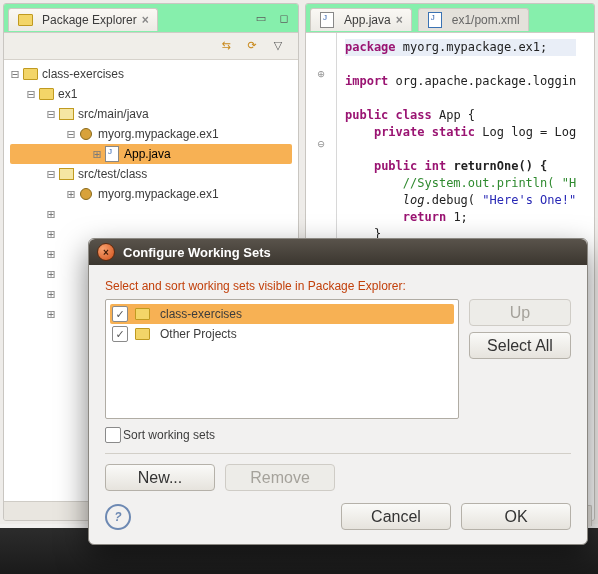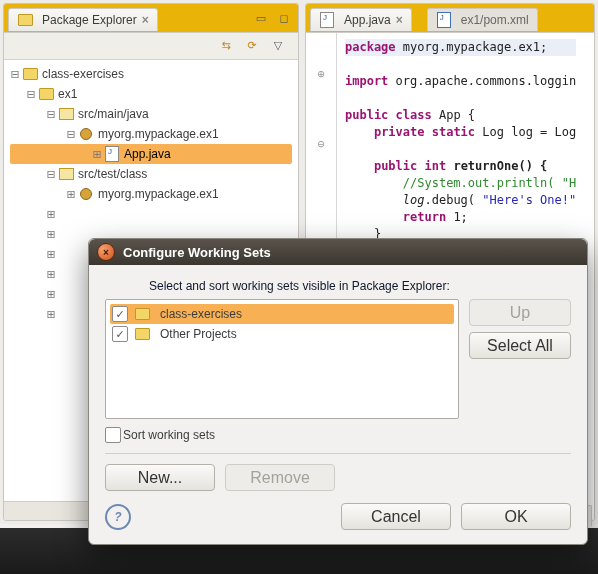--- a/index.html
+++ b/index.html
@@ -29,24 +29,24 @@
   display: flex;
   flex-direction: column;
   overflow: hidden;
 }
 .left { width: 294px; }
 .right { flex: 1; }
 .tab-row {
   display: flex;
   align-items: center;
   height: 26px;
-  background: #eab308;
+  background: #86efac;
   border-bottom: 1px solid #cfccc6;
   padding: 2px 4px 0 4px;
-  gap: 15px;
+  gap: 6px;
 }
 .tab {
   display: flex;
   align-items: center;
   gap: 5px;
   padding: 3px 8px;
   border: 1px solid #cdc9c2;
   border-bottom: none;
   border-radius: 3px 3px 0 0;
   background: linear-gradient(#faf8f4,#eceae5);
@@ -174,21 +174,21 @@
   font-size:13px;
 }
 .tb-close {
   width:16px;height:16px;border-radius:50%;
   background:radial-gradient(circle at 30% 30%, #f7a06e, #d1521c);
   border:1px solid #5a2a10;
   display:flex;align-items:center;justify-content:center;
   color:#3a1805; font-size:10px; font-weight:bold;
 }
 .d-body { padding:14px 16px 12px; }
-.d-label { margin-bottom:6px; font-size:12px; color:#0f172a;margin-left:44px;}
+.d-label { margin-bottom:6px; font-size:12px; color:#c2410c;}
 .d-mid {
   display:flex; gap:10px;
 }
 .ws-list {
   flex:1;
   height:110px;
   background:#fff;
   border:1px solid #b0aca4;
   border-radius:2px;
   padding:4px;
@@ -349,21 +349,21 @@
           <div>&nbsp;</div>
         <div class="code-sym">⊕</div>
         <div>&nbsp;</div>
           <div>&nbsp;</div>
           <div>&nbsp;</div>
           <div>&nbsp;</div>
         <div class="code-sym">⊖</div>
       </div>
       <div class="code"><span class="hl-line"><span class="kw">package</span><span> myorg.mypackage.ex1;</span></span>
 
-<span class="kw">import</span><span> org.apache.commons.loggin</span>
+<span class="kw">import</span><span> org.apache.package.loggin</span>
 
 <span class="kw">public</span> <span class="kw">class</span><span> App {</span>
     <span class="kw">private</span> <span class="kw">static</span><span> Log log = Log</span>
 
     <span class="kw">public</span> <span class="kw">int</span><span class="bold"> returnOne() {</span>
         <span class="cmt">//System.out.println( "H</span>
         <span style="font-style:italic">log</span><span>.debug( </span><span class="str">"Here's One!"</span>
         <span class="kw">return</span><span> 1;</span>
     <span>}</span>
 

